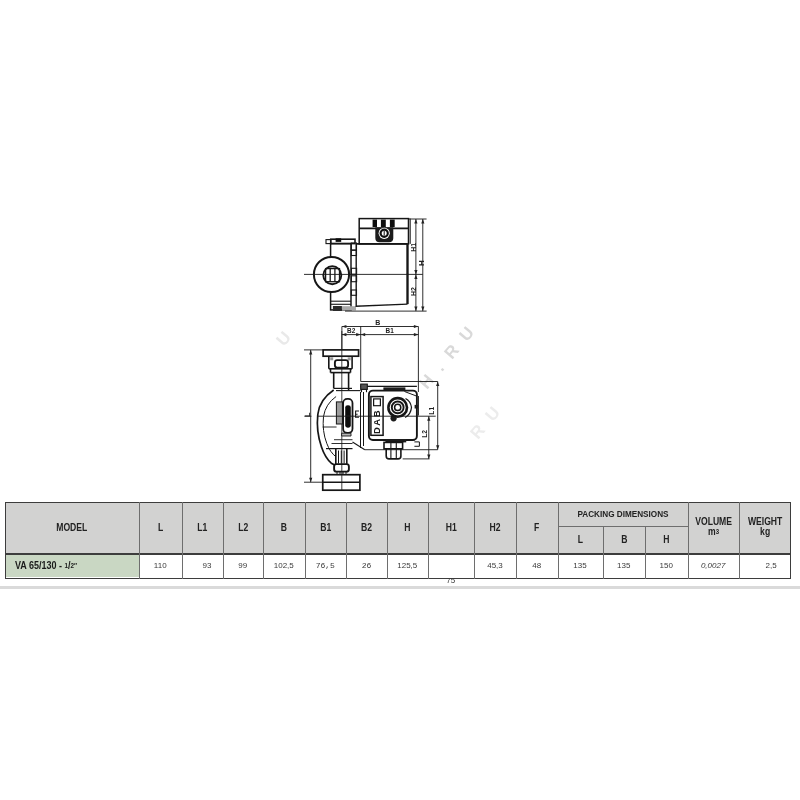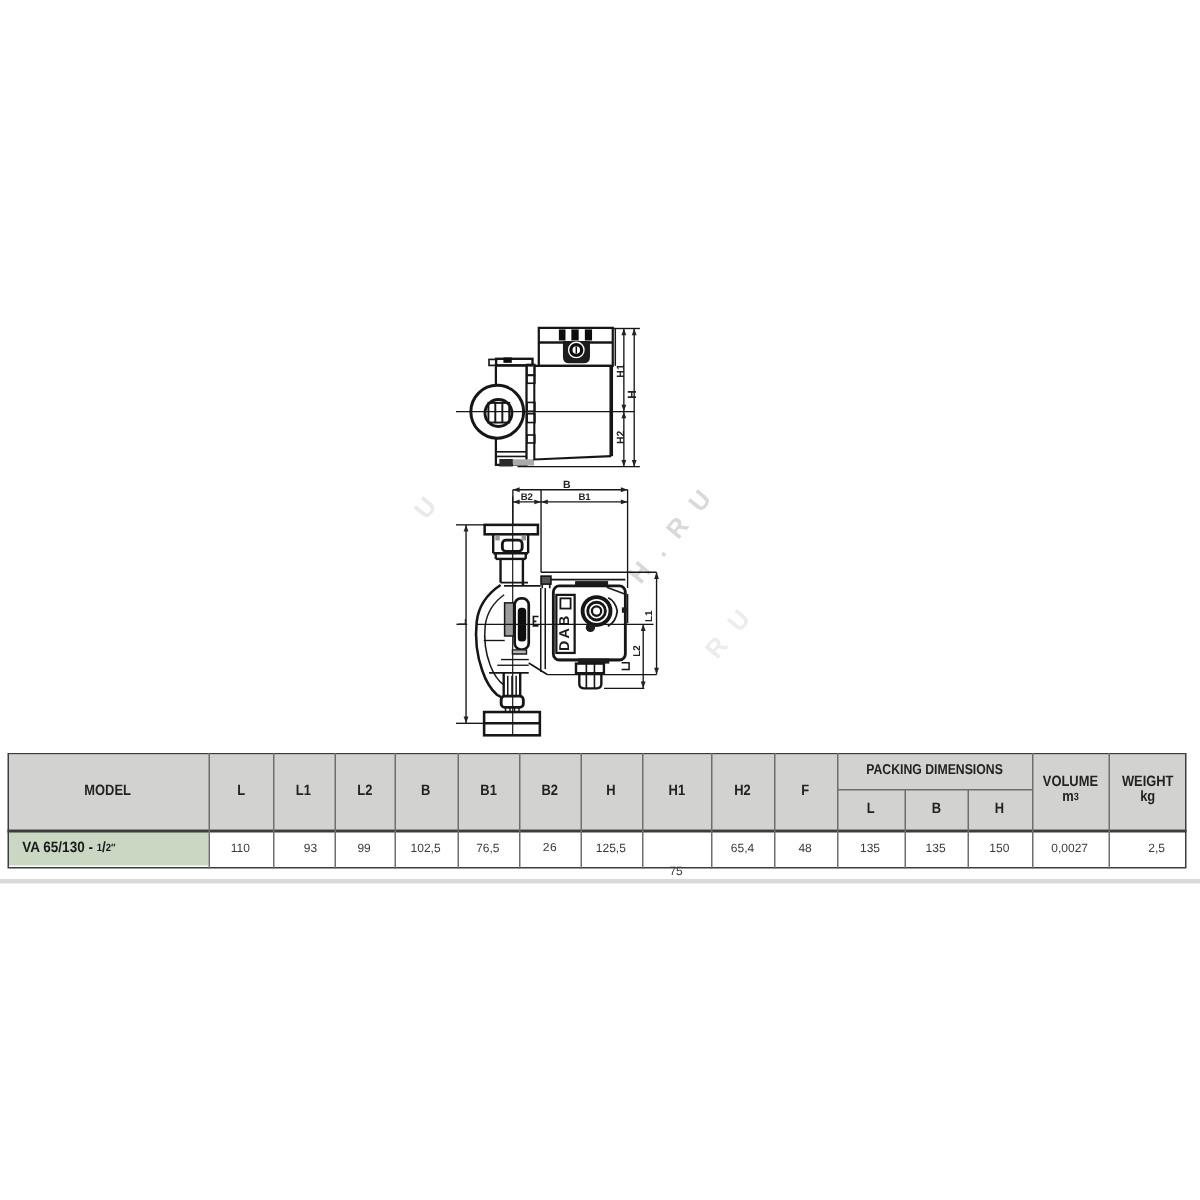--- a/index.html
+++ b/index.html
@@ -317,30 +317,30 @@
     </div>
   <div class="abs hd" style="left:733.75px;top:0;width:52.25px;height:51.5px;">
       <div style="line-height:10.5px">WEIGHT<br>kg</div>
     </div>
 
   <div class="abs md" style="left:0;top:51.5px;width:133.5px;height:25.5px;">VA 65/130&nbsp;-&nbsp;<span style="font-size:7px;vertical-align:2px">1</span>/<span style="font-size:7px;">2</span><span style="font-size:7px;vertical-align:2px">″</span></div>
   <div class="abs dt" style="left:133.5px;top:51.5px;width:43.5px;height:25.5px;">110</div>
   <div class="abs dt" style="left:177px;top:51.5px;width:50px;height:25.5px;">93</div>
   <div class="abs dt" style="left:217.5px;top:51.5px;width:40.5px;height:25.5px;">99</div>
   <div class="abs dt" style="left:258px;top:51.5px;width:41.5px;height:25.5px;">102,5</div>
-  <div class="abs dt" style="left:299.5px;top:51.5px;width:41.5px;height:25.5px;">76,5</div>
+  <div class="abs dt" style="left:299.5px;top:51.5px;width:41.5px;height:25.5px;font-family:Liberation Mono, monospace;">76,5</div>
   <div class="abs dt" style="left:341px;top:51.5px;width:41px;height:25.5px;font-family:Liberation Mono, monospace;">26</div>
   <div class="abs dt" style="left:382px;top:51.5px;width:40.5px;height:25.5px;">125,5</div>
   <div class="abs dt" style="left:422.5px;top:51.5px;width:46.5px;height:25.5px;margin-top:15px;">75</div>
-  <div class="abs dt" style="left:469px;top:51.5px;width:42px;height:25.5px;">65,4</div>
+  <div class="abs dt" style="left:469px;top:51.5px;width:42px;height:25.5px;">45,3</div>
   <div class="abs dt" style="left:511px;top:51.5px;width:41.5px;height:25.5px;">48</div>
   <div class="abs dt" style="left:552.5px;top:51.5px;width:45px;height:25.5px;">135</div>
   <div class="abs dt" style="left:597.5px;top:51.5px;width:42.5px;height:25.5px;">135</div>
   <div class="abs dt" style="left:640px;top:51.5px;width:42.5px;height:25.5px;">150</div>
-  <div class="abs dt" style="left:682.5px;top:51.5px;width:51.25px;height:25.5px;">0,0027</div>
+  <div class="abs dt" style="left:682.5px;top:51.5px;width:51.25px;height:25.5px;font-style:italic;">0,0027</div>
   <div class="abs dt" style="left:740px;top:51.5px;width:52.25px;height:25.5px;">2,5</div>
 </div>
 <style>
   .hd{display:flex;align-items:center;justify-content:center;font-weight:bold;font-size:10px;color:#222;text-align:center;transform:scaleX(0.86);}
   .dt{display:flex;align-items:center;justify-content:center;font-size:8px;color:#3a3a3a;}
   .md{display:flex;align-items:center;font-weight:bold;font-size:10px;color:#1a1a1a;padding-left:11px;box-sizing:border-box;transform:scaleX(0.9);transform-origin:left center;}
 </style>
 
 <div class="abs" style="left:0;top:586px;width:800px;height:3px;background:#dadada;"></div>
 

